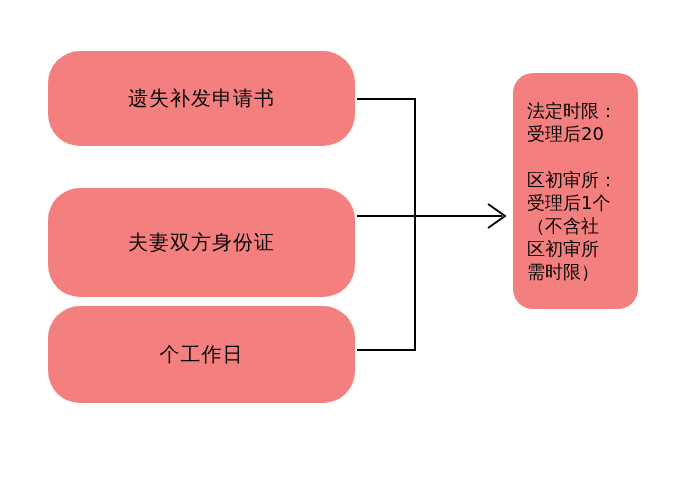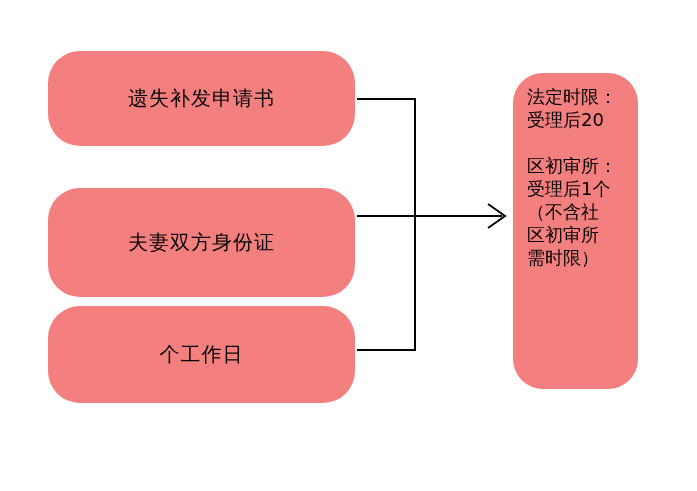--- a/index.html
+++ b/index.html
@@ -37,25 +37,25 @@
   #connector-svg {
     position: absolute;
     left: 0;
     top: 0;
   }
   #time-limit-box {
     position: absolute;
     left: 513px;
     top: 73px;
     width: 125px;
-    height: 316px;
+    height: 236px;
     background: #F47F7F;
-    border-radius: 30px;
+    border-radius: 20px;
     box-sizing: border-box;
-    padding: 12px 8px 0 14px;
+    padding: 26px 8px 0 14px;
   }
   .tl-line {
     color: #000000;
     font-size: 18px;
     line-height: 23px;
     min-height: 23px;
     white-space: nowrap;
   }
 </style>
 </head>

